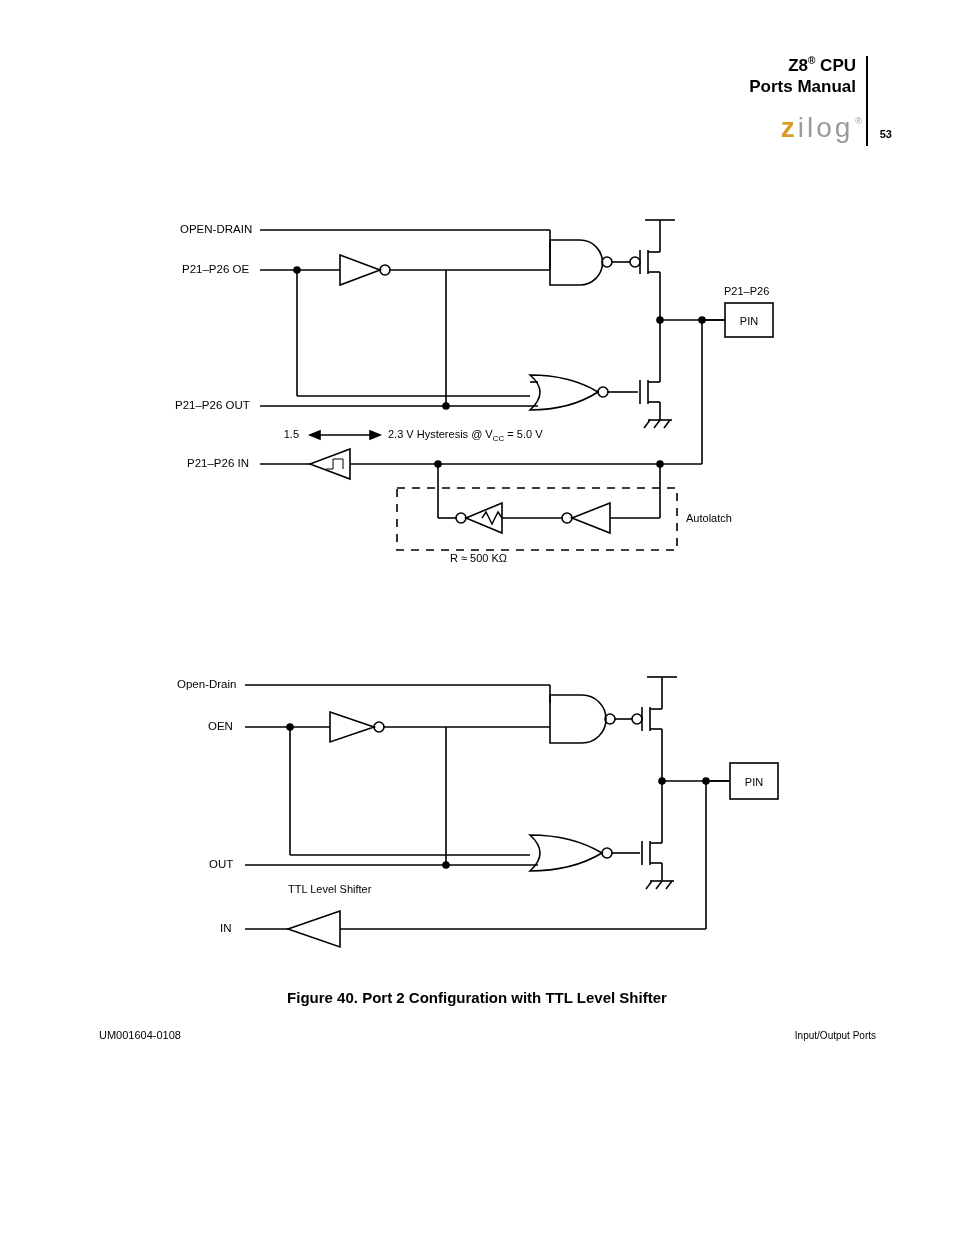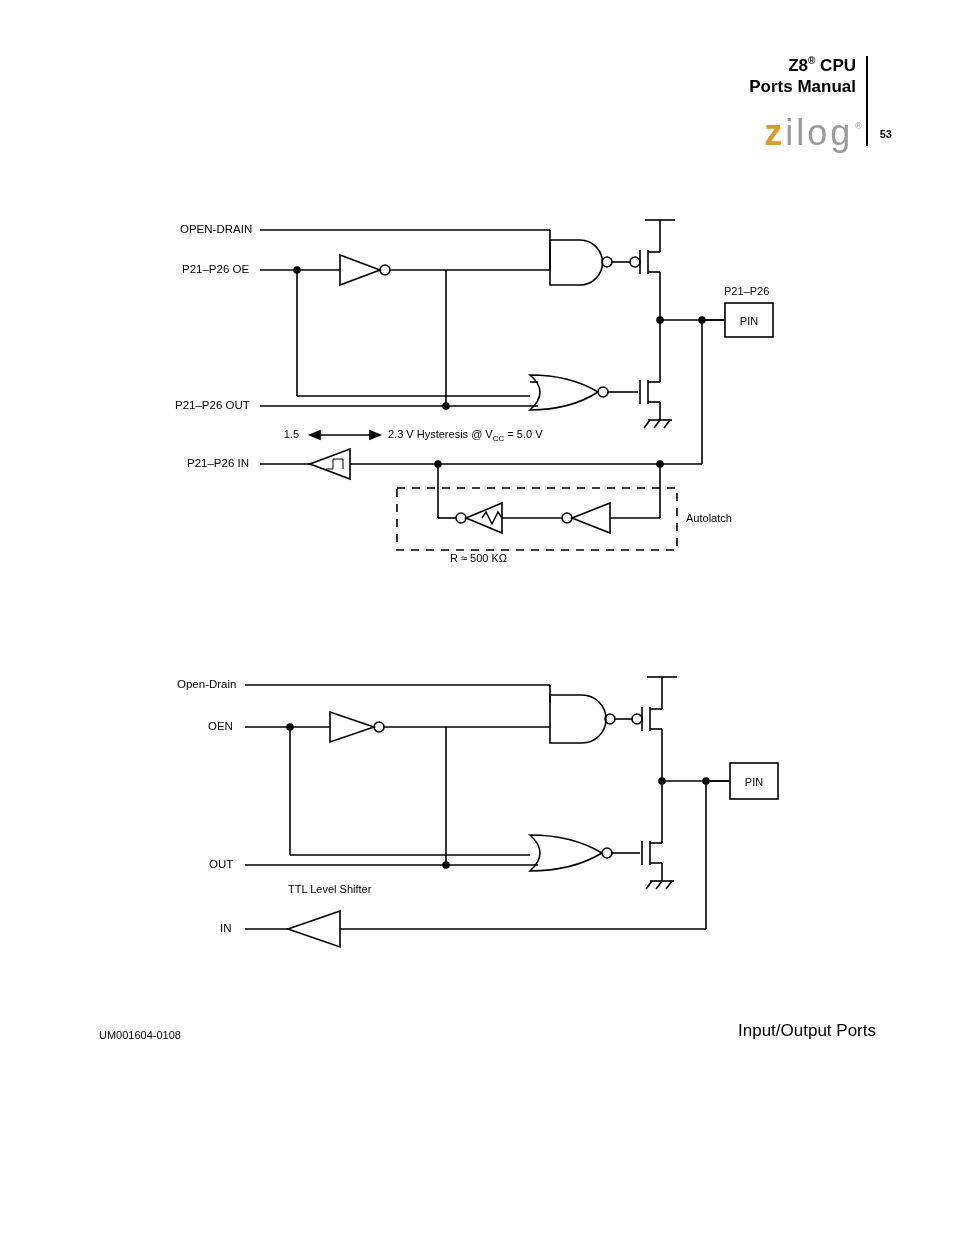--- a/index.html
+++ b/index.html
@@ -27,21 +27,21 @@
   .header sup { font-size: 10px; vertical-align: super; }
   .logo-block {
     position: absolute;
     top: 112px;
     right: 92px;
     display: flex;
     align-items: center;
   }
   .logo {
     font-family: "Helvetica", sans-serif;
-    font-size: 36px;
+    font-size: 28px;
     letter-spacing: 3px;
     color: #9a9a9a;
   }
   .logo .z { color: #d99a2b; font-weight: bold; }
   .logo-reg {
     font-size: 9px;
     color: #9a9a9a;
     margin-left: 2px;
     margin-top: -14px;
   }
@@ -72,21 +72,21 @@
     position: absolute;
     bottom: 48px;
     left: 78px;
     font-size: 11px;
     margin-left: 21px;
   }
   .footer-right {
     position: absolute;
     bottom: 48px;
     right: 78px;
-    font-size: 17px;
+    font-size: 10px;
   }
   svg text {
     font-family: Arial, Helvetica, sans-serif;
     fill: #000;
   }
 </style>
 </head>
 <body>
 
 <div class="page">
@@ -267,17 +267,20 @@
       <circle cx="556" cy="116" r="3" fill="#000"></circle>
     </g>
     <text x="27" y="23" font-size="11.5">Open-Drain</text>
     <text x="58" y="65" font-size="11.5">OEN</text>
     <text x="59" y="203" font-size="11.5">OUT</text>
     <text x="70" y="267" font-size="11.5">IN</text>
     <text x="138" y="228" font-size="11">TTL Level Shifter</text>
     <text x="604" y="121" font-size="11" text-anchor="middle">PIN</text>
   </svg>
 
+  <div class="caption" style="top:988px;">
+    <span>Figure 40. Port 2 Configuration with TTL Level Shifter</span>
+  </div>
 
   <div class="footer-left">UM001604-0108</div>
   <div class="footer-right">Input/Output Ports</div>
 
 </div>
 
 </body></html>

